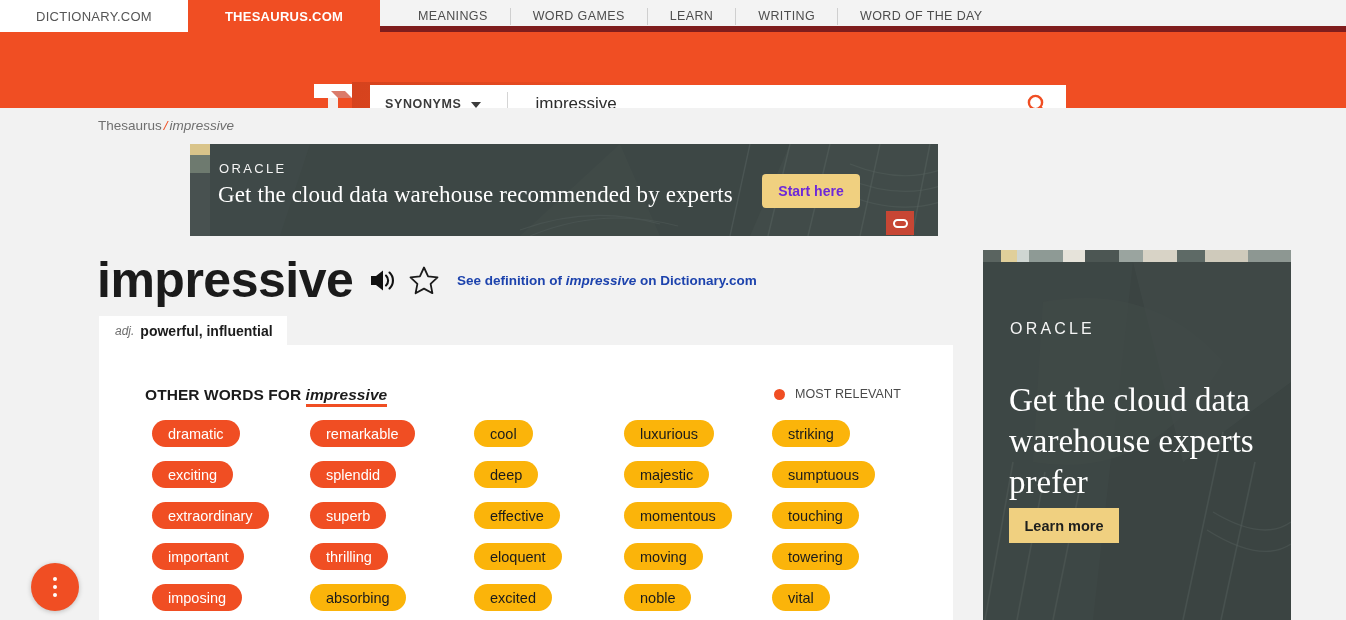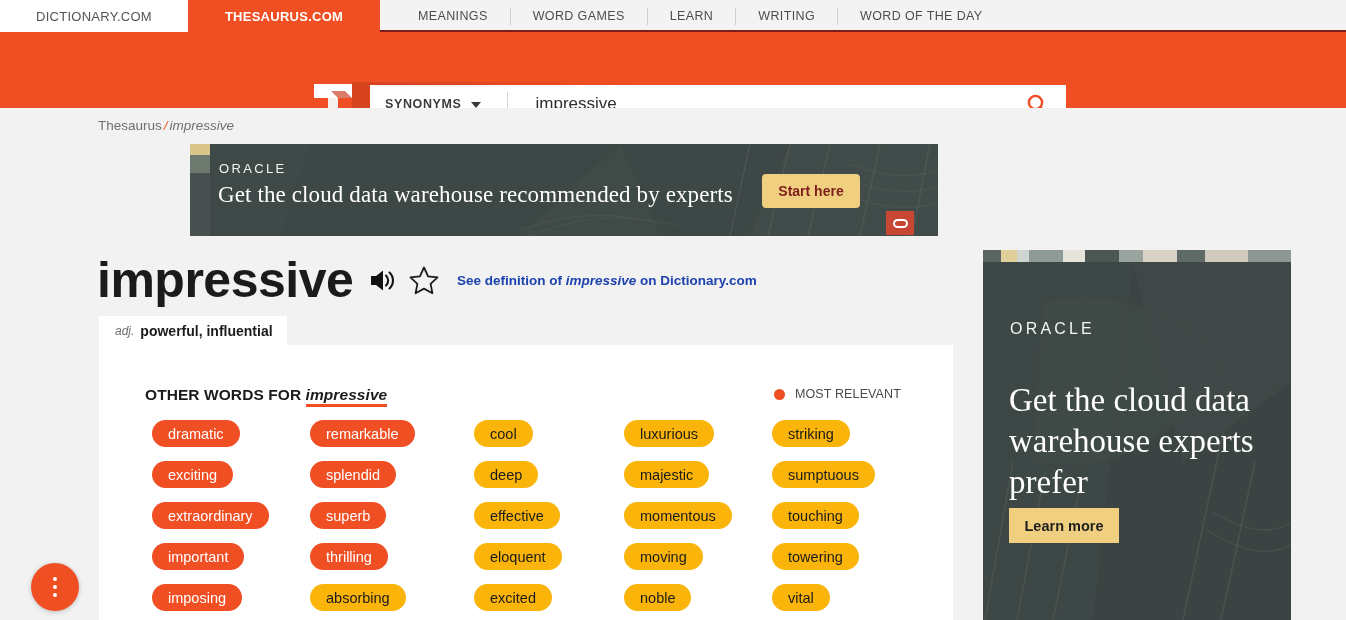--- a/index.html
+++ b/index.html
@@ -10,21 +10,21 @@
     font-family: "Liberation Sans", sans-serif;
     -webkit-font-smoothing: antialiased;
   }
 
   
   .topnav {
     position: absolute; top: 0; left: 0;
     width: 1346px; height: 32px;
     background: #f3f3f3;
     display: flex; align-items: stretch;
-    border-bottom: 2px solid #7f1d1d;
+    border-bottom: 6px solid #7f1d1d;
   }
   .nav-site {
     display: flex; align-items: center; justify-content: center;
     font-size: 13px; letter-spacing: .02em;
     color: #555; background: #ffffff;
     width: 188px; height: 32px;
     cursor: pointer;
   }
   .nav-site.active {
     background: #f04e23; color: #fff; font-weight: bold;
@@ -113,21 +113,21 @@
     font-family: "Liberation Sans", sans-serif;
   }
   .banner-head {
     position: absolute; left: 218px; top: 182px;
     font-family: "Liberation Serif", serif;
     font-size: 23px; color: #ffffff; letter-spacing: .005em;
   }
   .banner-cta {
     position: absolute; left: 762px; top: 174px;
     width: 98px; height: 34px; border-radius: 4px;
-    background: #f0d080; color: #7f1d1d;
+    background: #f0d080; color: #6d28d9;
     display: flex; align-items: center; justify-content: center;
     font-size: 14px; font-weight: bold; cursor: pointer;
   }
   .banner-badge {
     position: absolute; left: 886px; top: 211px;
     width: 28px; height: 24px; background: #c74634;
     display: flex; align-items: center; justify-content: center;
     cursor: pointer;
   }
   .banner-badge .o {

